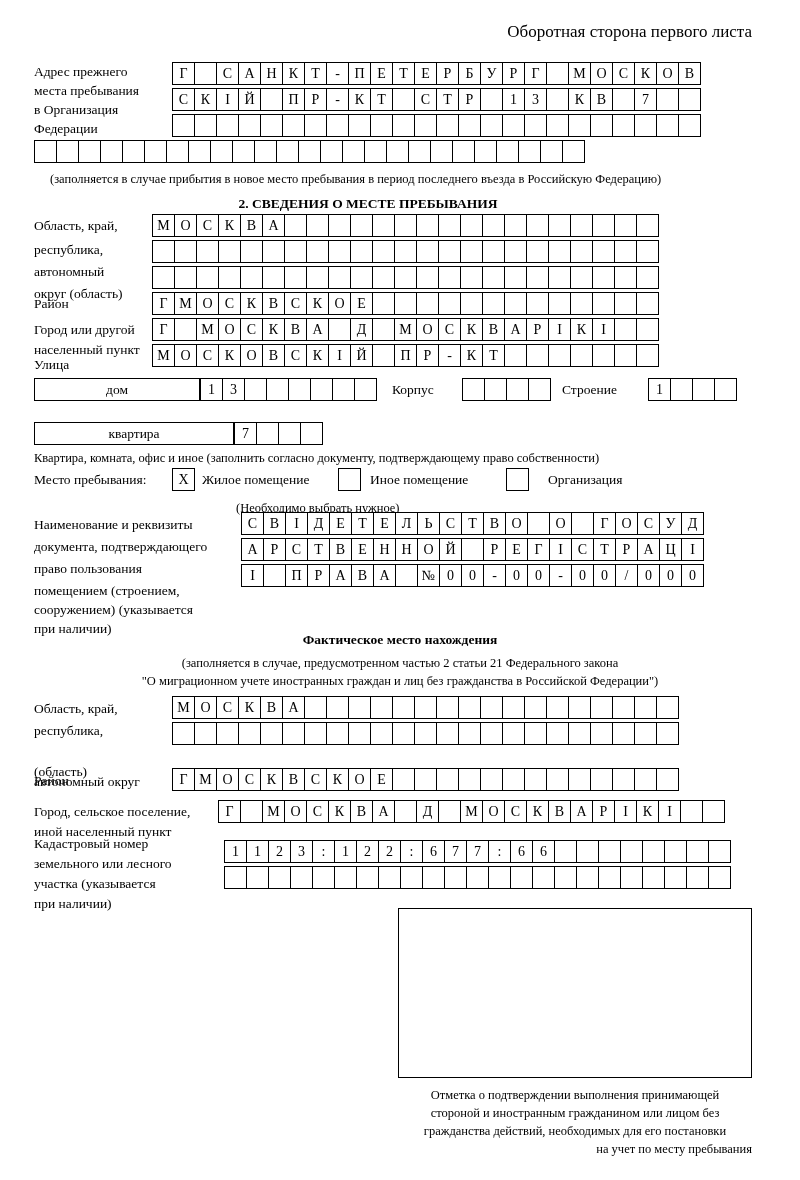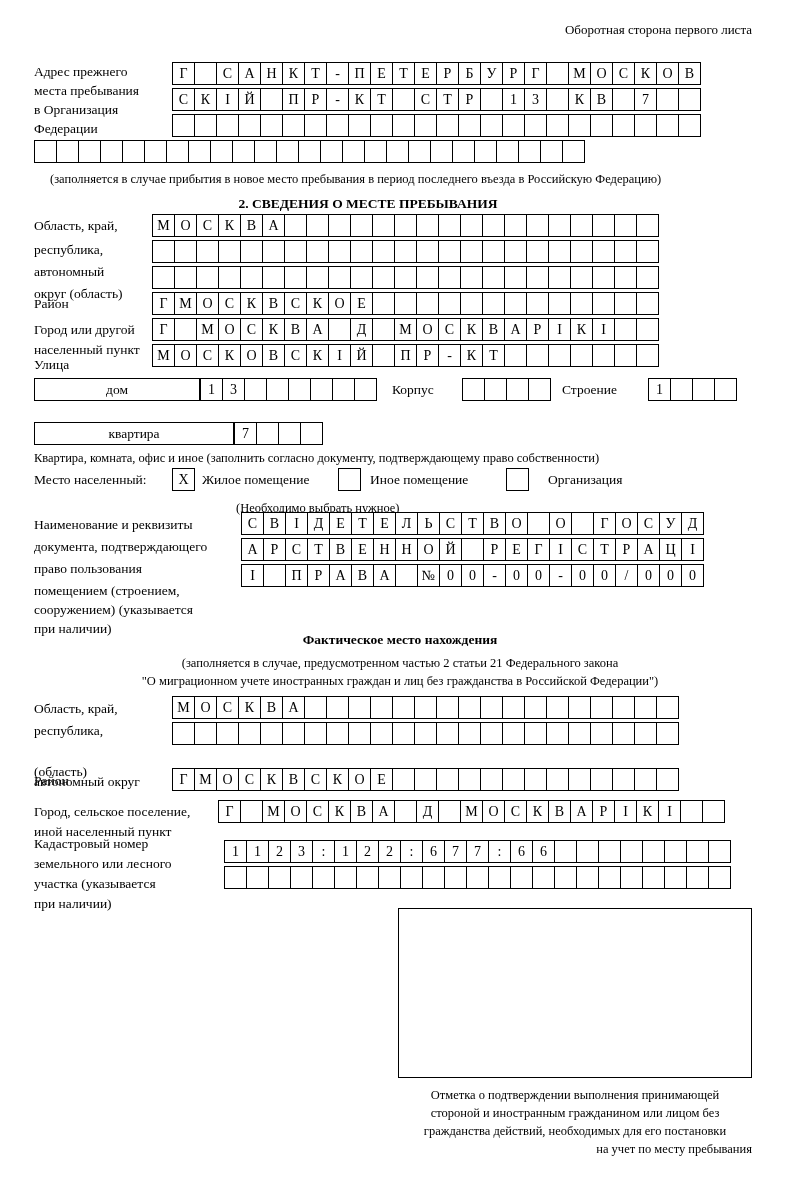--- a/index.html
+++ b/index.html
@@ -17,21 +17,21 @@
   }
   .page {
     position: relative;
     width: 800px;
     height: 1180px;
   }
   .hdr-right {
     position: absolute;
     right: 48px;
     top: 22px;
-    font-size: 13px;
+    font-size: 17px;
   }
   .lbl {
     position: absolute;
     font-size: 13.5px;
     line-height: 19px;
     white-space: pre;
   }
   .bold {
     font-weight: bold;
   }
@@ -421,21 +421,21 @@
 
   <div class="boxlabel" style="left:34px; top:422px; width:200px;">квартира</div>
   <div class="cellrow" id="s2-flat" style="left:234px; top:422px;">
       <div class="cell">7</div>
       <div class="cell"></div>
       <div class="cell"></div>
       <div class="cell"></div>
     </div>
   <div class="lbl small" style="left:34px; top:449px;">Квартира, комната, офис и иное (заполнить согласно документу, подтверждающему право собственности)</div>
 
-  <div class="lbl" style="left:34px; top:470px;">Место населенный:</div>
+  <div class="lbl" style="left:34px; top:470px;">Место пребывания:</div>
   <div class="chk" style="left:172px; top:468px;">X</div>
   <div class="lbl" style="left:202px; top:470px;">Жилое помещение</div>
   <div class="chk" style="left:338px; top:468px;"></div>
   <div class="lbl" style="left:370px; top:470px;">Иное помещение</div>
   <div class="chk" style="left:506px; top:468px;"></div>
   <div class="lbl" style="left:548px; top:470px;">Организация</div>
   <div class="lbl small" style="left:236px; top:499px;">(Необходимо выбрать нужное)</div>
 
   <div class="lbl" style="left:34px; top:515px;">Наименование и реквизиты</div>
   <div class="lbl" style="left:34px; top:537px;">документа, подтверждающего</div>

